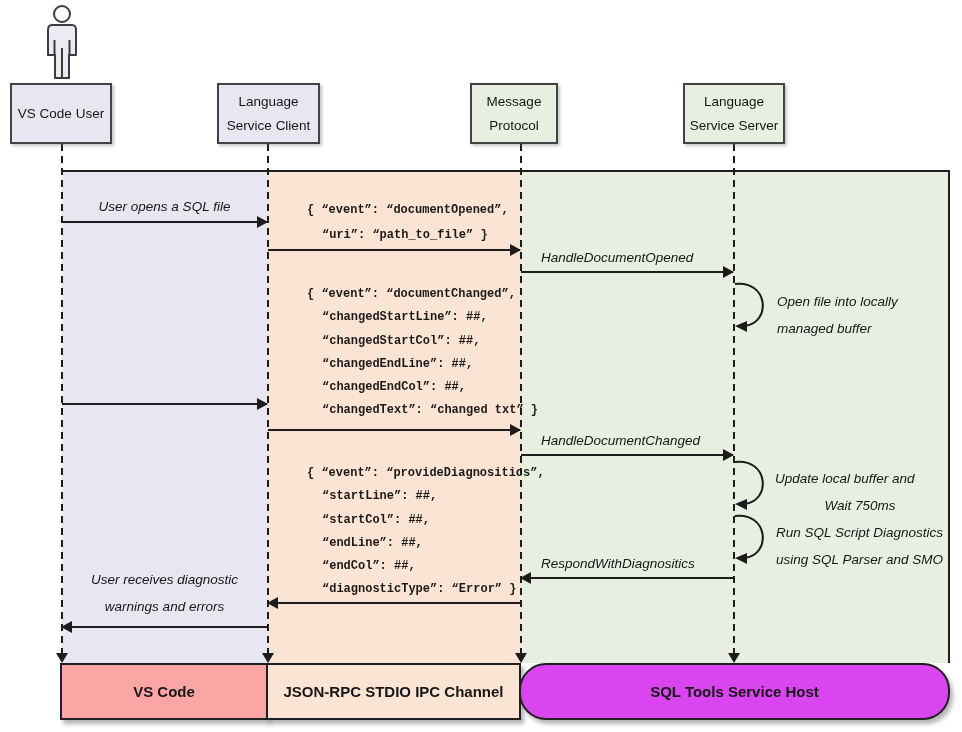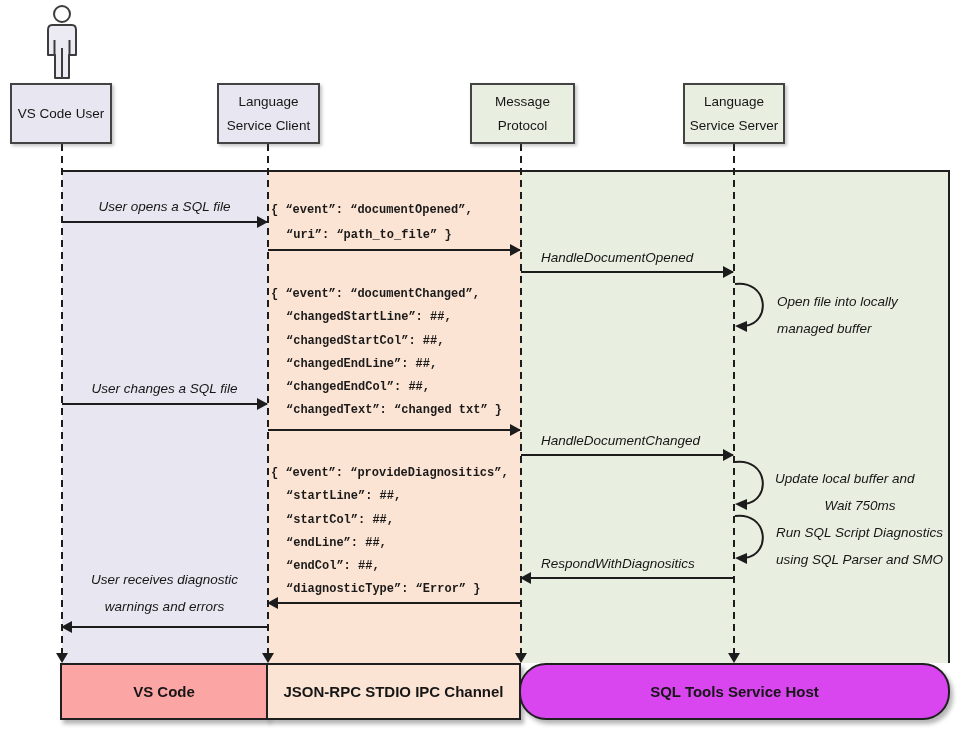--- a/index.html
+++ b/index.html
@@ -41,21 +41,21 @@
         border-left:11px solid #1c1c1c;}
   .arr.left::before{content:"";position:absolute;left:-1px;top:-5px;width:0;height:0;
         border-top:6px solid transparent;border-bottom:6px solid transparent;
         border-right:11px solid #1c1c1c;}
 
   
   .msg{position:absolute;font-style:italic;font-size:13.5px;white-space:nowrap;text-align:right;}
   .msg.center{text-align:center;}
   .payload{position:absolute;font-family:"Liberation Mono",monospace;font-size:12px;
            font-weight:700;color:#1a1a1a;}
-  .payload .pline{height:23.3px;white-space:pre;}
+  .payload .pline{height:23.3px;white-space:pre;margin-left:36px;}
   .payload .pline.indent{padding-left:15px;}
   .payload.wide .pline{height:25px;}
   .loop{position:absolute;}
 </style>
 </head>
 <body>
 
 <div class="stage">
 
   <svg class="loop" style="left:38px;top:4px;" width="48" height="76" viewBox="0 0 48 76">
@@ -79,38 +79,37 @@
   <div class="down-ah" style="left:515px;"></div>
   <div class="down-ah" style="left:728px;"></div>
 
   <div class="hbox lavender" style="left:10px;width:102px;">
     <span>VS Code User</span>
   </div>
   <div class="hbox lavender" style="left:217px;width:103px;">
     <span>Language</span>
     <span>Service Client</span>
   </div>
-  <div class="hbox green" style="left:470px;width:105px;">
+  <div class="hbox green" style="left:470px;width:88px;">
     <span>Message</span>
     <span>Protocol</span>
   </div>
   <div class="hbox green" style="left:683px;width:102px;">
     <span>Language</span>
     <span>Service Server</span>
   </div>
 
   <div class="msg center" style="left:62px;top:199px;width:205px;">User opens a SQL file</div>
   <div class="arr right" style="left:62px;top:221px;width:205px;"></div>
 
   <div class="arr right" style="left:268px;top:249px;width:252px;"></div>
 
   <div class="msg" style="left:541px;top:250px;">HandleDocumentOpened</div>
   <div class="arr right" style="left:521px;top:271px;width:212px;"></div>
 
-  <div class="msg center" style="left:62px;top:381px;width:205px;">User changes a SQL file</div>
   <div class="arr right" style="left:62px;top:403px;width:205px;"></div>
 
   <div class="arr right" style="left:268px;top:429px;width:252px;"></div>
 
   <div class="msg" style="left:541px;top:433px;">HandleDocumentChanged</div>
   <div class="arr right" style="left:521px;top:454px;width:212px;"></div>
 
   <div class="msg" style="left:541px;top:556px;">RespondWithDiagnositics</div>
   <div class="arr left" style="left:521px;top:577px;width:212px;"></div>
 

